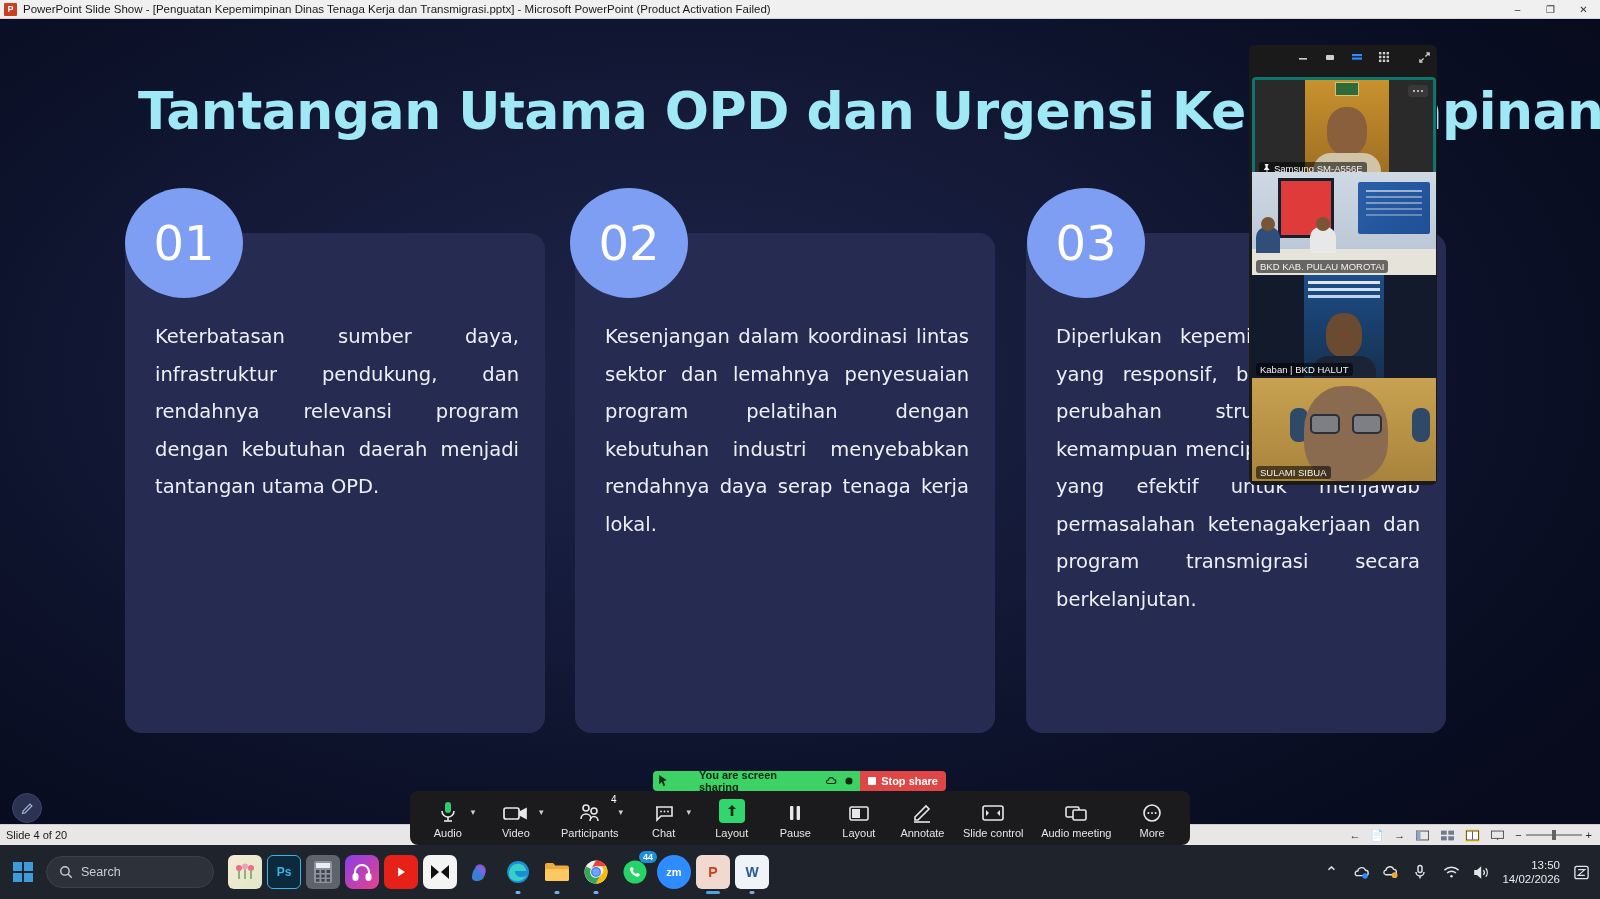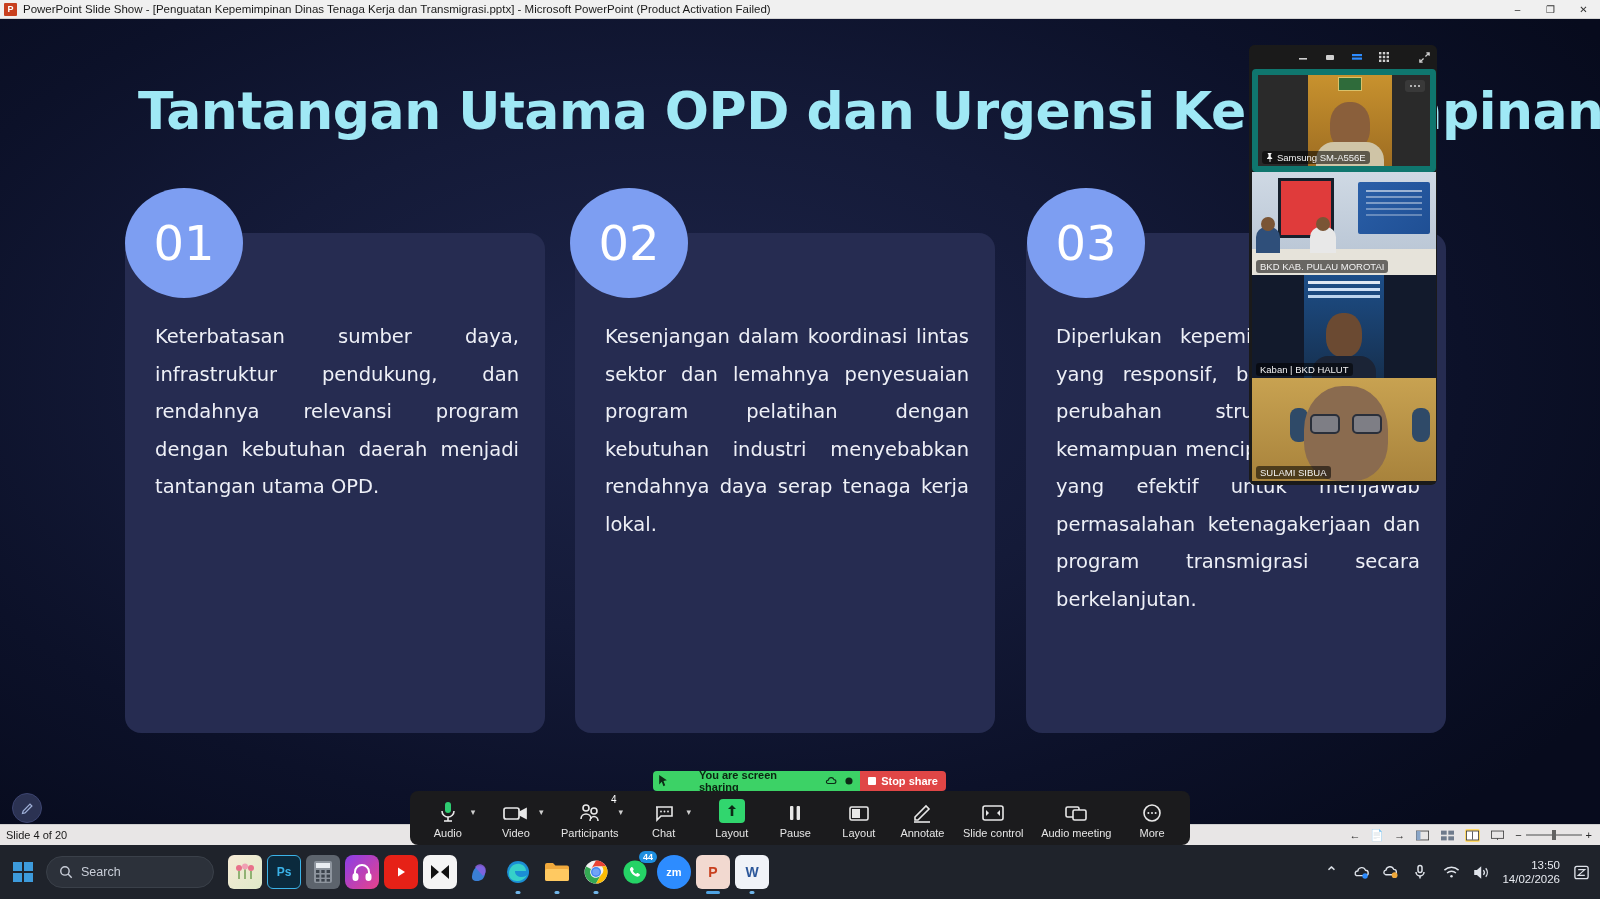--- a/index.html
+++ b/index.html
@@ -103,21 +103,21 @@
     gap: 13px; background: #1a1a1a; border-radius: 6px 6px 0 0; position: relative;
   }
   .zp-ico { width: 14px; height: 14px; display:flex; align-items:center; justify-content:center; }
   .expand-ico { position: absolute; right: 6px; top: 5px; width: 13px; height: 13px; }
 
   .tiles { position: absolute; left: 3px; top: 24px; width: 184px; height: 412px; }
   .tile {
     position: absolute; left: 0; width: 184px; height: 103px;
     overflow: hidden; background: #232323;
   }
-  .tile.t1 { top: 0; border: 6px solid #0f766e; border-radius: 4px; }
+  .tile.t1 { top: 8px; border: 3px solid #0f766e; border-radius: 4px; }
   .tile.t2 { top: 103px; }
   .tile.t3 { top: 206px; }
   .tile.t4 { top: 309px; }
   .tile-name {
     position: absolute; left: 4px; bottom: 2px; max-width: 176px;
     color: #f2f2f2; font-size: 9.5px; padding: 1px 4px;
     background: rgba(0,0,0,0.55); border-radius: 3px;
     white-space: nowrap; overflow: hidden; text-overflow: ellipsis;
     display: flex; align-items: center; gap: 3px;
   }

